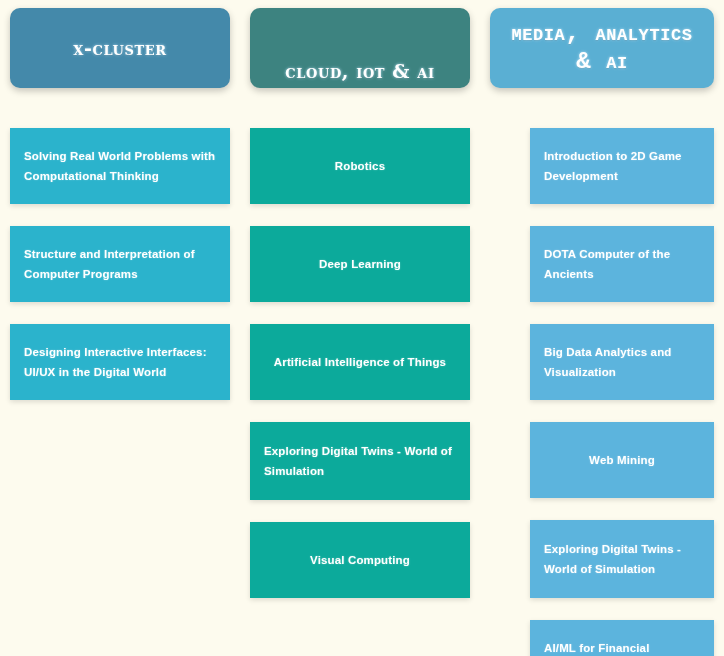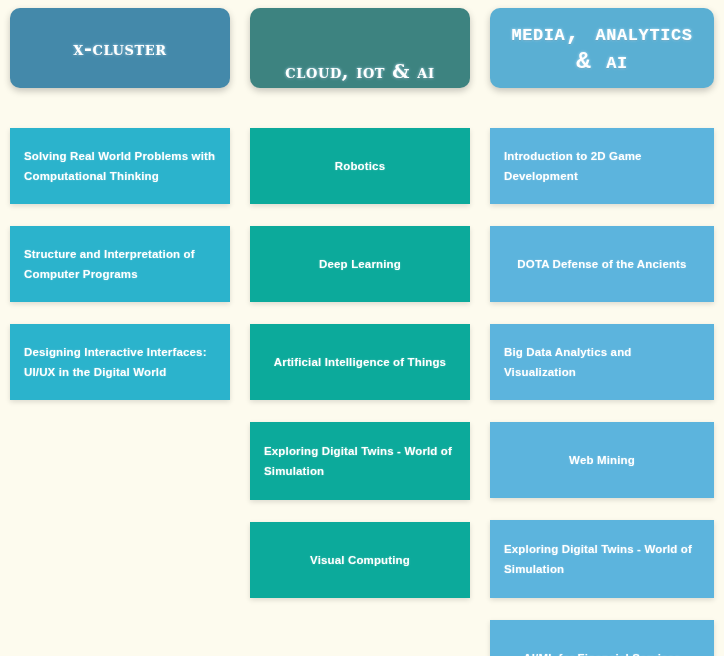--- a/index.html
+++ b/index.html
@@ -91,21 +91,21 @@
     font-family: "Liberation Sans", sans-serif;
     font-weight: bold;
     color: #ffffff;
     font-size: 11.5px;
     line-height: 1.75;
     letter-spacing: 0.15px;
     text-shadow: 0 0 2px rgba(255,255,255,0.35);
   }
   .col-1 .card { background: #2bb3cc; min-height: 76px; }
   .col-2 .card { background: #0caa9b; min-height: 76px; }
-  .col-3 .card { background: #5cb4dd; min-height: 76px; }
+  .col-3 .card { background: #5cb4dd; min-height: 76px; margin-left: 40px; }
 
   .col-2 .card.tall,
   .col-3 .card.tall { min-height: 78px; }
 </style>
 </head>
 <body>
 
 <div class="board">
 
   <div class="column col-1">
@@ -150,21 +150,21 @@
 
   <div class="column col-3">
     <div class="col-header">
       <span class="col-header-title">Media, Analytics &amp; AI</span>
     </div>
     <div class="cards">
       <div class="card">
         <span class="card-label">Introduction to 2D Game Development</span>
       </div>
       <div class="card">
-        <span class="card-label">DOTA Defense of the Ancients</span>
+        <span class="card-label">DOTA Computer of the Ancients</span>
       </div>
       <div class="card">
         <span class="card-label">Big Data Analytics and Visualization</span>
       </div>
       <div class="card">
         <span class="card-label">Web Mining</span>
       </div>
       <div class="card tall">
         <span class="card-label">Exploring Digital Twins - World of Simulation</span>
       </div>

